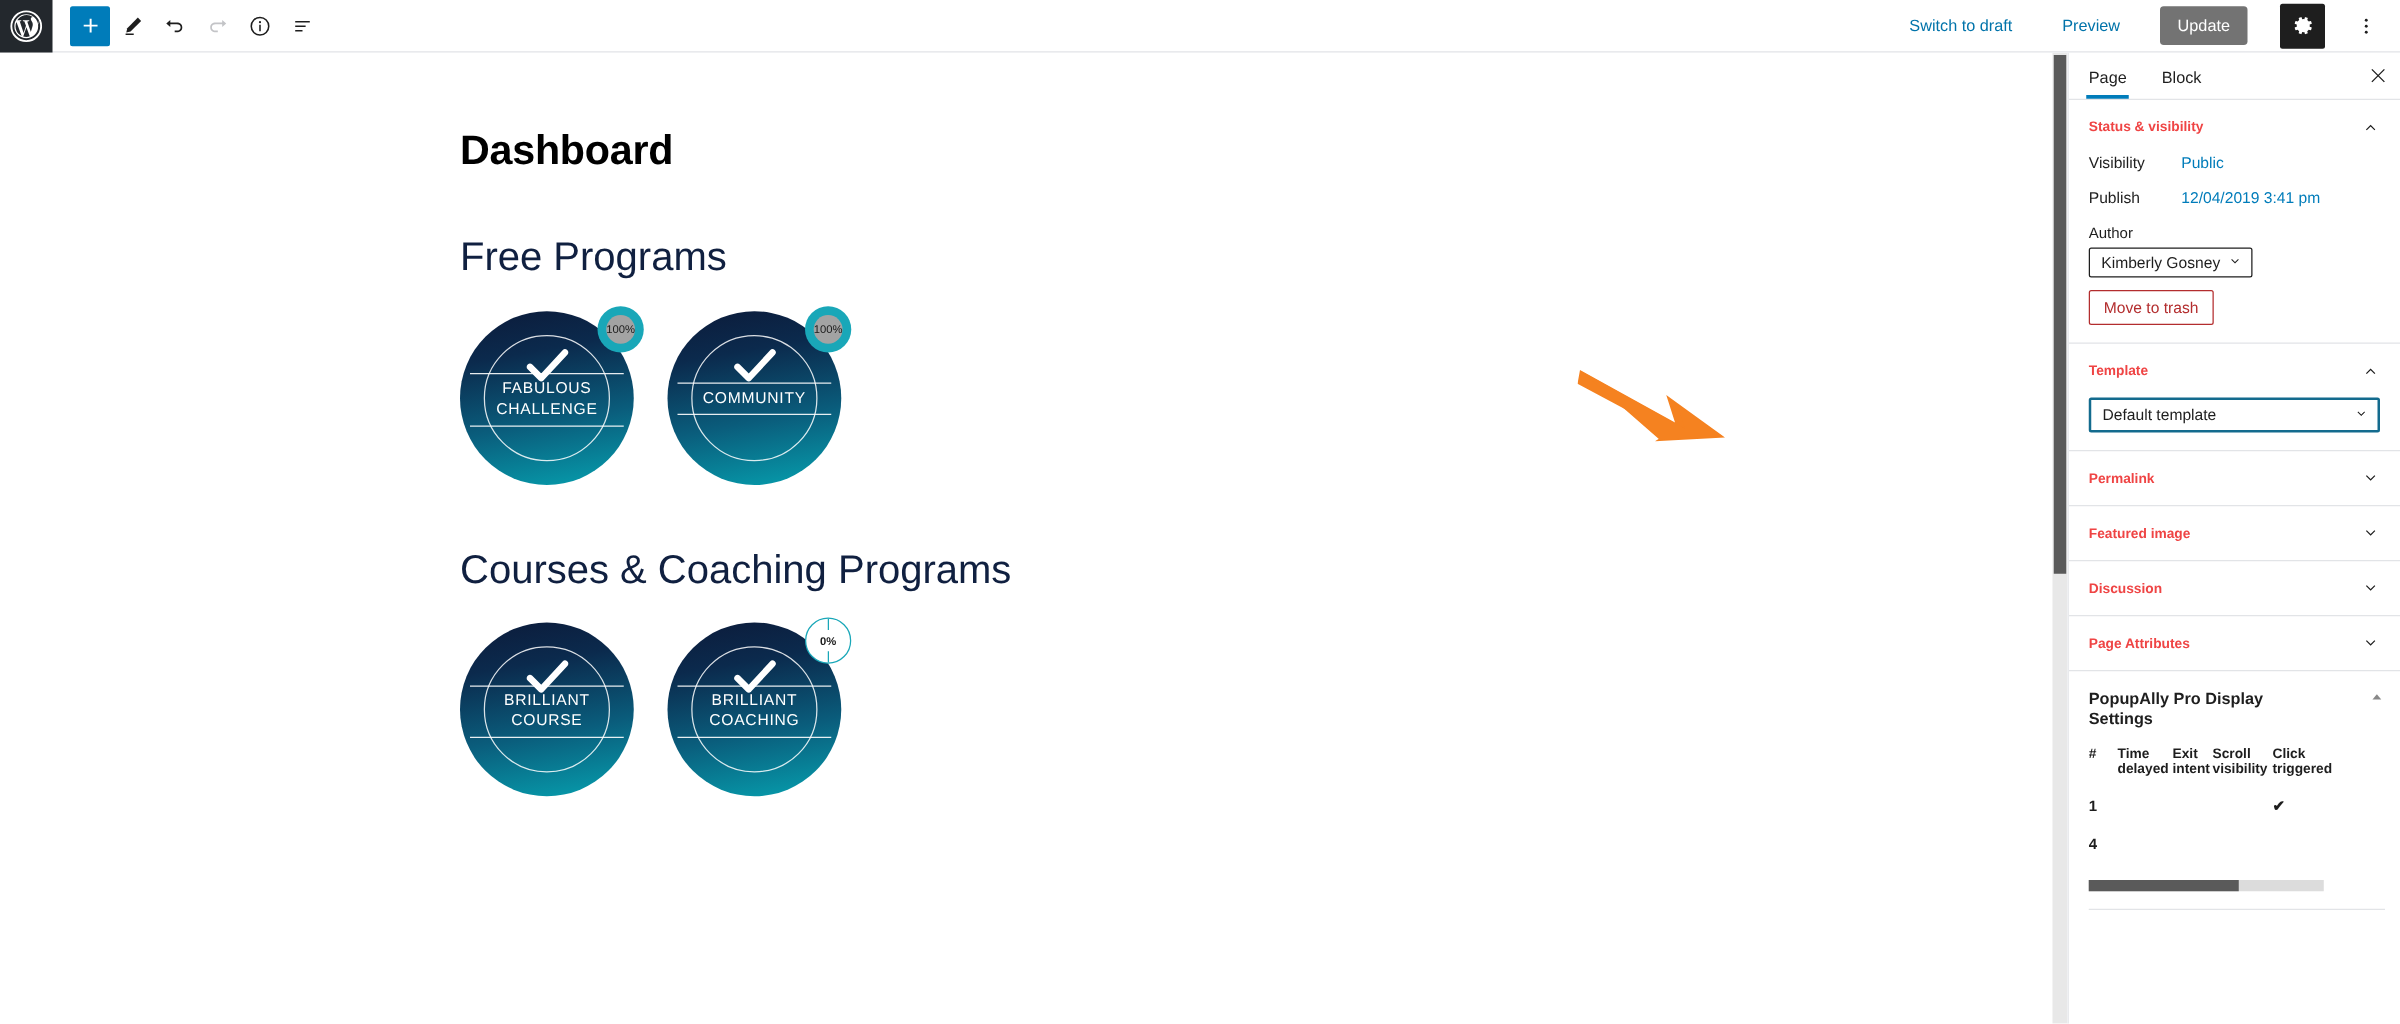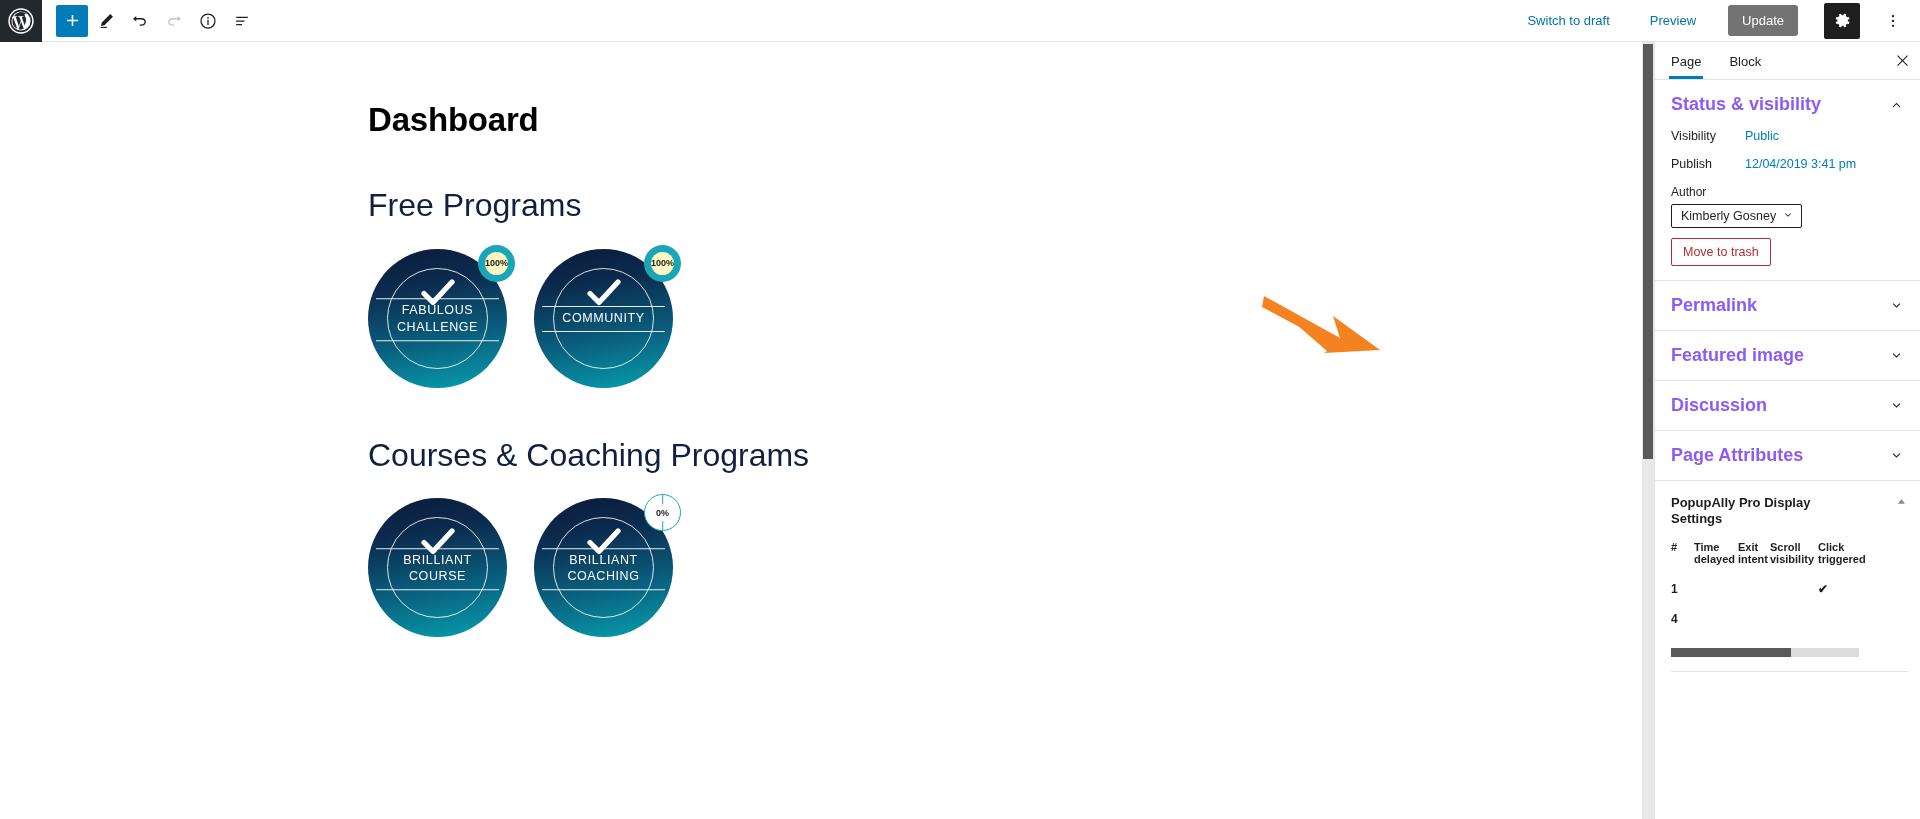--- a/index.html
+++ b/index.html
@@ -101,23 +101,23 @@
   .badge {
     position: absolute; right: -8px; top: -4px;
     width: 37px; height: 37px; border-radius: 50%;
     display: flex; align-items: center; justify-content: center;
     font-size: 9.5px; font-weight: bold; color: #1b1b1b;
   }
   .badge.full {
     background: #19a7b8;
   }
   .badge.full .dot {
-    width: 23px; height: 23px; border-radius: 50%; background: #fef9c3;
+    width: 23px; height: 23px; border-radius: 50%; background: #a3a3a3;
     display: flex; align-items: center; justify-content: center;
-    font-size: 9px; font-weight: bold; color: #1b1b1b;
+    font-size: 9px; font-weight: normal; color: #1b1b1b;
   }
   .badge.zero {
     background: #fff; border: 1.6px solid #19a7b8; position: absolute;
   }
   .badge.zero .dot { font-size: 9px; font-weight: bold; color: #1b1b1b; }
   .badge.zero::before, .badge.zero::after {
     content:''; position: absolute; left: 50%; transform: translateX(-50%);
     width: 1.6px; height: 9px; background: #19a7b8;
   }
   .badge.zero::before { top: 0px; }
@@ -158,21 +158,21 @@
   }
   .sb-close {
     margin-left: auto; width: 36px; height: 36px; background: none; border: none;
     cursor: pointer; display: flex; align-items: center; justify-content: center;
   }
   .panel { border-bottom: 1px solid #e2e4e7; }
   .panel-head {
     display: flex; align-items: center; justify-content: space-between;
     padding: 14px 16px; cursor: pointer;
   }
-  .panel-head .ttl { font-size: 18px; font-weight: bold; color: #8b5cf6; }
+  .panel-head .ttl { font-size: 11px; font-weight: bold; color: #ef4444; }
   .panel-body { padding: 0 16px 14px; }
   .row2 {
     display: flex; align-items: center; margin-bottom: 14px; font-size: 12.5px;
   }
   .row2 .k { width: 74px; color: #1e1e1e; }
   .row2 .v { color: #007cba; cursor: pointer; }
   .field-label { font-size: 12px; color: #1e1e1e; margin-bottom: 5px; display: block; }
   .select-box {
     display: flex; align-items: flex-start; justify-content: space-between;
     border: 1px solid #1e1e1e; border-radius: 2px; background: #fff;
@@ -399,20 +399,36 @@
           <div class="select-box">
             <span>Kimberly Gosney</span>
             <svg width="12" height="12" viewBox="0 0 24 24">
               <path d="M12 15.4l-6-6 1.1-1.1 4.9 4.9 4.9-4.9 1.1 1.1z" fill="#1e1e1e"></path>
             </svg>
           </div>
           <button class="trash-btn">Move to trash</button>
         </div>
       </div>
 
+      <div class="panel">
+        <div class="panel-head">
+          <span class="ttl">Template</span>
+          <svg width="15" height="15" viewBox="0 0 24 24">
+            <path d="M12 9.3l6 6-1.1 1.1L12 11.5l-4.9 4.9L6 15.3z" fill="#1e1e1e"></path>
+          </svg>
+        </div>
+        <div class="panel-body">
+          <div class="select-box wide focus">
+            <span>Default template</span>
+            <svg width="12" height="12" viewBox="0 0 24 24">
+              <path d="M12 15.4l-6-6 1.1-1.1 4.9 4.9 4.9-4.9 1.1 1.1z" fill="#1e1e1e"></path>
+            </svg>
+          </div>
+        </div>
+      </div>
 
       <div class="panel">
         <div class="panel-head">
           <span class="ttl">Permalink</span>
           <svg width="15" height="15" viewBox="0 0 24 24">
             <path d="M12 15.4l-6-6 1.1-1.1 4.9 4.9 4.9-4.9 1.1 1.1z" fill="#1e1e1e"></path>
           </svg>
         </div>
       </div>
       <div class="panel">

